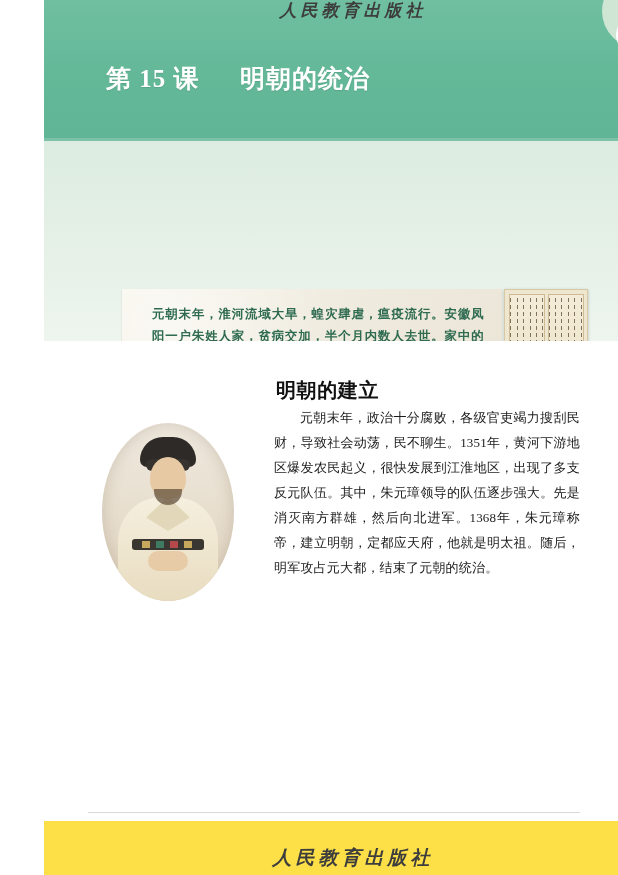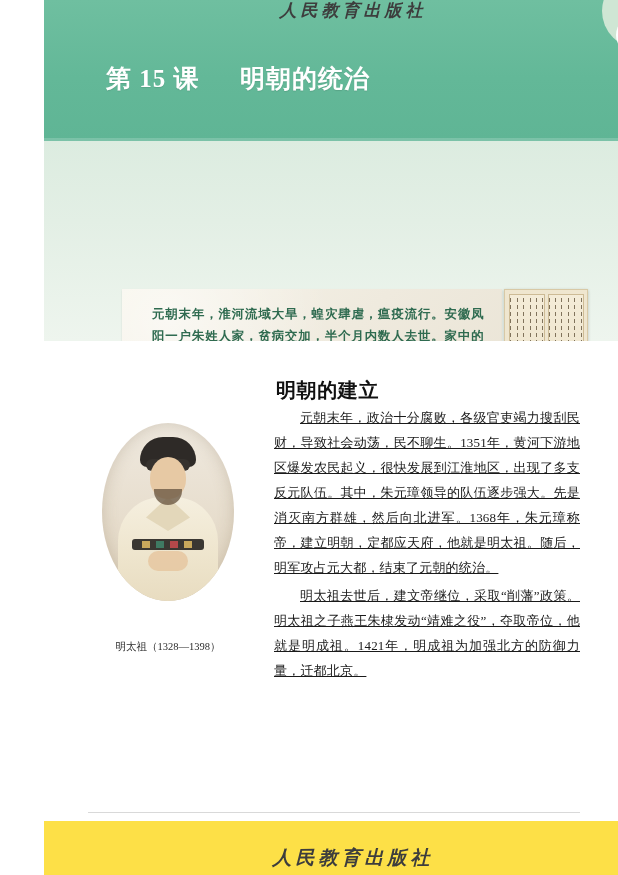--- a/index.html
+++ b/index.html
@@ -202,21 +202,20 @@
     width: 306px;
     font-size: 13px;
     line-height: 25px;
     color: #1a1a1a;
     text-align: justify;
     letter-spacing: 0.2px;
   }
   .col-text p {
     margin: 0 0 3px 0;
     text-indent: 26px;
-    text-decoration: underline;
   }
 
   
   .portrait {
     position: absolute;
     left: 58px;
     top: 423px;
     width: 132px;
     height: 178px;
     border-radius: 50% / 50%;
@@ -377,38 +376,36 @@
     </div>
     <div class="book-caption">《明史》书影</div>
   </div>
 
   <div class="body-area"></div>
 
   <div class="section-heading">明朝的建立</div>
 
   <div class="col-text">
     <p>元朝末年，政治十分腐败，各级官吏竭力搜刮民财，导致社会动荡，民不聊生。1351年，黄河下游地区爆发农民起义，很快发展到江淮地区，出现了多支反元队伍。其中，朱元璋领导的队伍逐步强大。先是消灭南方群雄，然后向北进军。1368年，朱元璋称帝，建立明朝，定都应天府，他就是明太祖。随后，明军攻占元大都，结束了元朝的统治。</p>
-    <p>明太祖去世后，建文帝继位，采取“削藩”政策。明太祖之子燕王朱棣发动“靖难之役”，夺取帝位，他就是明成祖。1421年，明成祖为加强北方的防御力量，迁都北京。</p>
   </div>
 
   <div class="portrait">
     <div class="robe"></div>
     <div class="collar"></div>
     <div class="hat"></div>
     <div class="face"></div>
     <div class="beard"></div>
     <div class="belt">
       <i></i>
         <i></i>
         <i></i>
         <i></i>
     </div>
     <div class="hands"></div>
   </div>
-  <div class="portrait-caption">明太祖（1328—1398）</div>
 
   <div class="footer-rule"></div>
   <div class="footer">
     
     
   </div>
 
   <div class="pub-bottom">
     <span class="pub-script">人民教育出版社</span>
   </div>

